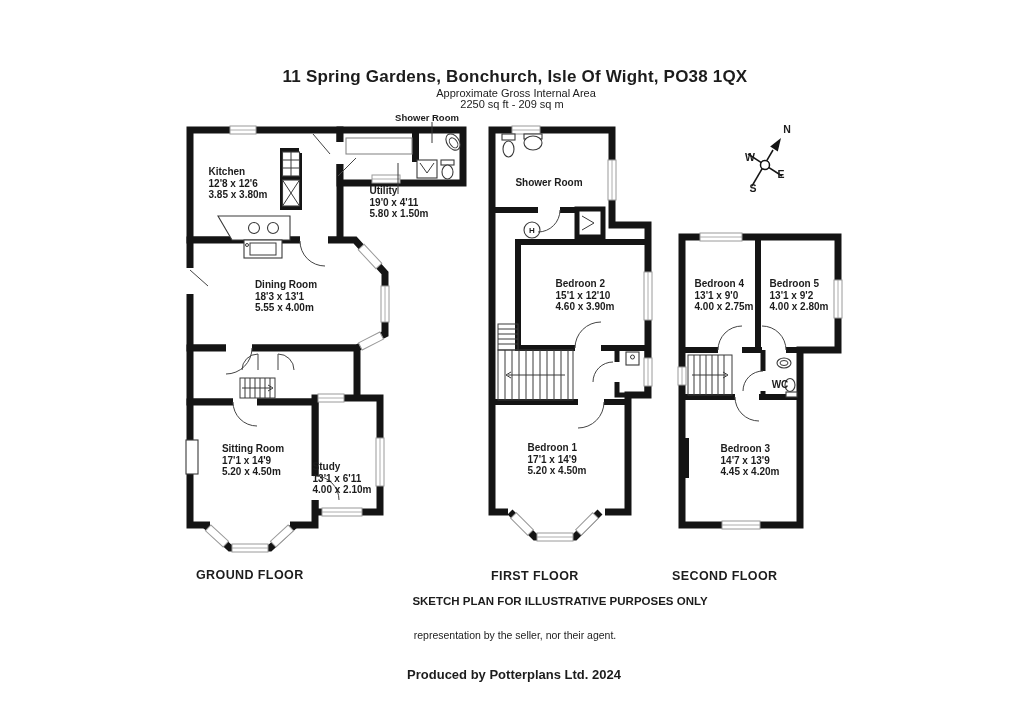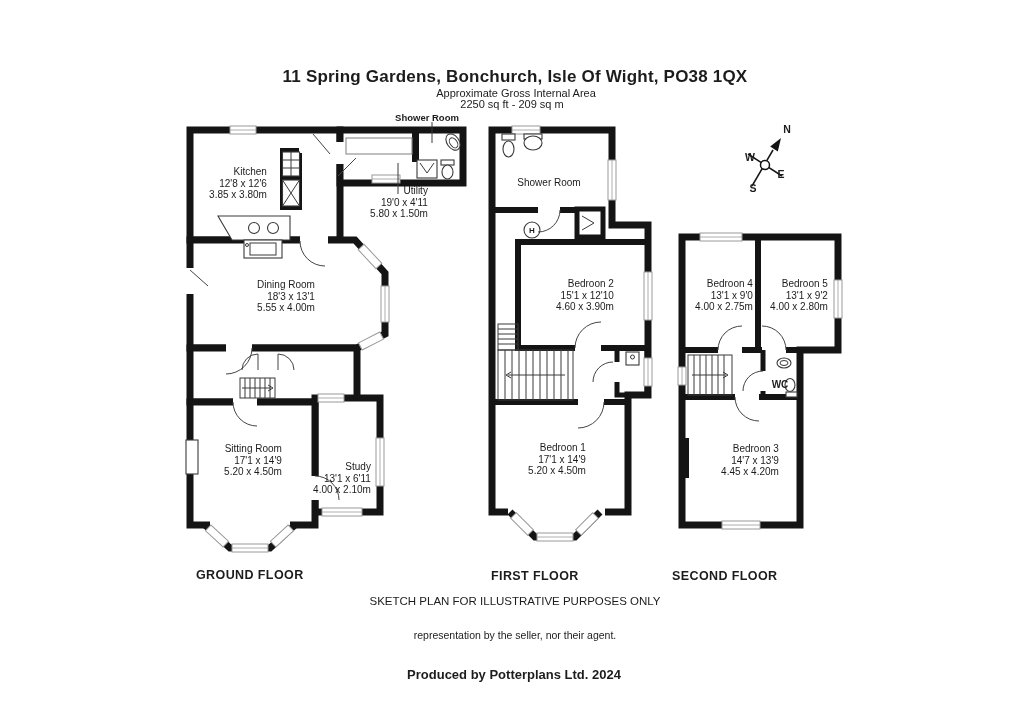--- a/index.html
+++ b/index.html
@@ -1,25 +1,25 @@
 <!DOCTYPE html>
 <html><head>
 <meta charset="utf-8">
 <style>
   html,body{margin:0;padding:0;background:#fff;}
   #canvas{position:relative;width:1024px;height:723px;background:#fff;overflow:hidden;
           font-family:"Liberation Sans", sans-serif;color:#1c1c1c;border-radius:15px;}
   .lbl{position:absolute;transform:translate(-50%,-50%);text-align:center;white-space:nowrap;}
   .title{font-size:17px;font-weight:700;letter-spacing:.2px;}
   .sub{font-size:11px;font-weight:400;}
-  .room-label{position:absolute;transform:translate(-50%,-50%);text-align:right;
-              font-size:10px;font-weight:400;line-height:11.5px;white-space:nowrap;color:#1c1c1c;}
+  .room-label{position:absolute;transform:translate(-50%,-50%);text-align:left;
+              font-size:10px;font-weight:700;line-height:11.5px;white-space:nowrap;color:#1c1c1c;}
   .pointer-label{font-size:9.5px;font-weight:700;}
   .floor-label{position:absolute;font-size:12.5px;font-weight:700;letter-spacing:.4px;}
-  .foot-head{font-size:11.5px;font-weight:400;}
+  .foot-head{font-size:11.5px;font-weight:700;margin-left:45px;}
   .foot-line{font-size:10.5px;font-weight:400;}
   .foot-credit{font-size:13px;font-weight:700;margin-top:24px;}
   .compass-letter{font-size:10.5px;font-weight:700;}
   .tiny{font-size:8px;font-weight:700;}
   svg{position:absolute;overflow:visible;}
   .wall{fill:#ffffff;stroke:#141414;stroke-width:7;stroke-linejoin:miter;}
   .iwall{fill:none;stroke:#141414;stroke-width:6;}
   .solid{fill:#141414;stroke:none;}
   .erase{fill:#ffffff;stroke:none;}
   .win{fill:#ffffff;stroke:#9a9a9a;stroke-width:1;}

